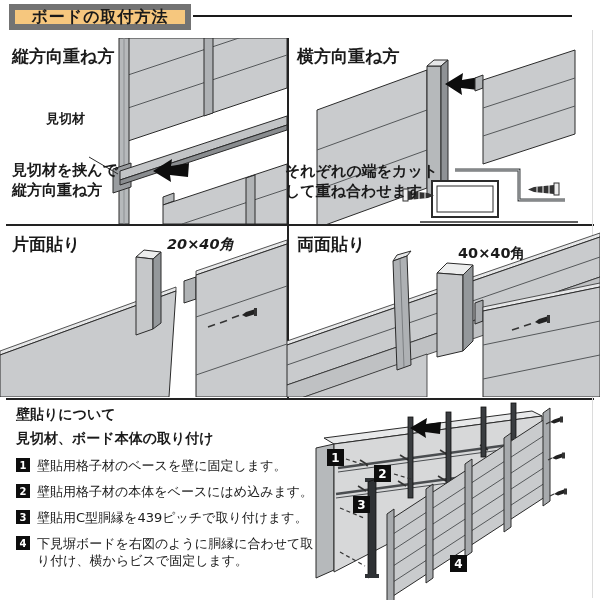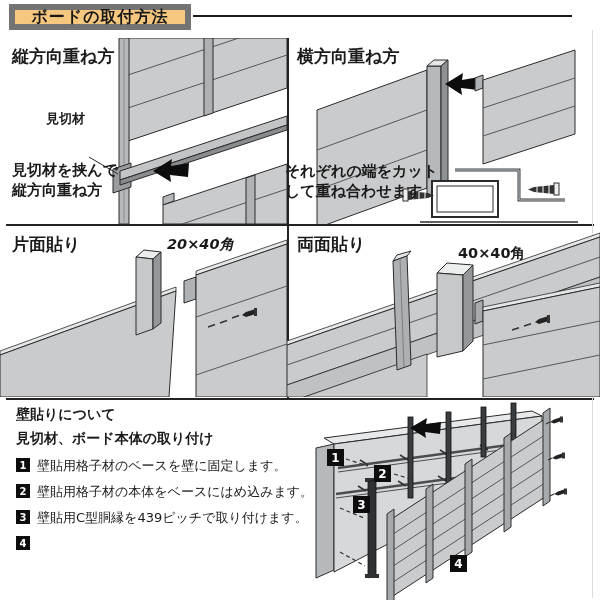--- a/index.html
+++ b/index.html
@@ -173,20 +173,21 @@
     <div class="step">
       <span class="num">2</span>
       <span>壁貼用格子材の本体をベースにはめ込みます。</span>
     </div>
     <div class="step">
       <span class="num">3</span>
       <span>壁貼用C型胴縁を439ピッチで取り付けます。</span>
     </div>
     <div class="step">
       <span class="num">4</span>
+      <span>下見塀ボードを右図のように胴縁に合わせて取り付け、横からビスで固定します。</span>
     </div>
   </div>
 
   <svg style="left:310px;top:402px;" width="290" height="198" viewBox="0 0 290 198">
 
     <polygon points="14,36 222,9 232,14 24,42" fill="#e8e9ea" stroke="#2b2b2b" stroke-width="1"></polygon>
     <polygon points="6,46 24,42 24,168 6,176" fill="#b6b9bb" stroke="#2b2b2b" stroke-width="1"></polygon>
     <polygon points="24,42 232,14 232,62 24,170" fill="#d7d8d9" stroke="#2b2b2b" stroke-width="1"></polygon>
 
     <line x1="28" y1="66" x2="228" y2="39" stroke="#4a4d50" stroke-width="2.5"></line>

